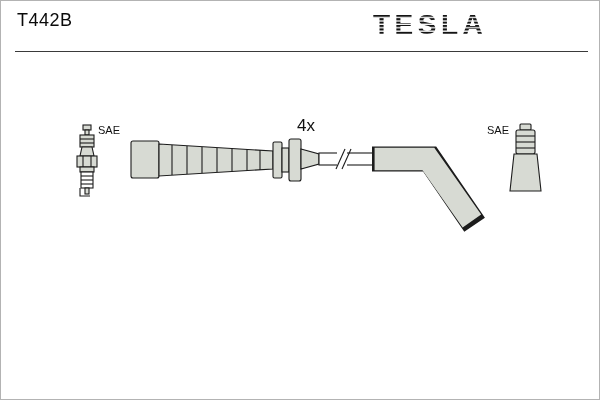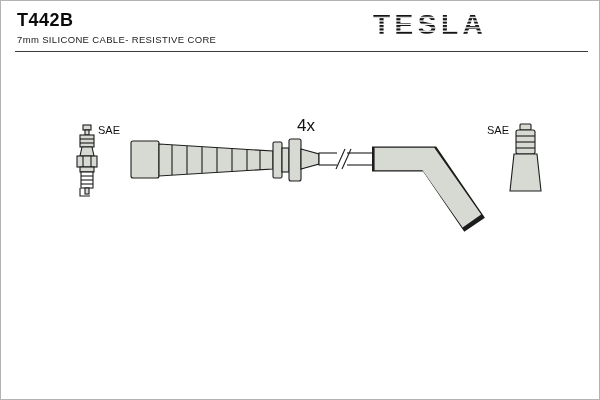--- a/index.html
+++ b/index.html
@@ -4,21 +4,21 @@
 <style>
   :root { --line:#1c1c1c; --boot:#d7dad3; --bg:#ffffff; }
   html,body { margin:0; padding:0; background:#eee; }
   .page {
     position:relative; width:600px; height:400px; box-sizing:border-box;
     background:var(--bg); border:1px solid #b3b3b3; overflow:hidden;
     font-family:"Liberation Sans", sans-serif; color:#111;
   }
   .part-number {
     position:absolute; left:16px; top:9px; margin:0;
-    font-size:18px; font-weight:bold; letter-spacing:0.5px; color:#0a0a0a;
+    font-size:18px; font-weight:normal; letter-spacing:0.5px; color:#0a0a0a;
   }
   .subtitle {
     position:absolute; left:16px; top:33px;
     font-size:9.5px; letter-spacing:0.35px; color:#1a1a1a;
   }
   .brand { position:absolute; left:372px; top:7px; width:130px; height:34px; }
   .rule {
     position:absolute; left:14px; top:50px; width:573px; height:1px;
     background:#3a3a3a;
   }
@@ -28,21 +28,20 @@
   .ln { fill:none; stroke:var(--line); stroke-width:1.1; }
   .lbl { font-family:"Liberation Sans", sans-serif; font-size:11px; fill:#111; }
   .qty { font-family:"Liberation Sans", sans-serif; font-size:17px; fill:#111; }
 </style>
 </head>
 <body>
 
 <div class="page">
 
   <h1 class="part-number">T442B</h1>
-  <div class="subtitle">7mm SILICONE CABLE- RESISTIVE CORE</div>
 
   <svg class="brand" viewBox="0 0 130 34" width="130" height="34">
     <defs>
       <pattern id="tesla-stripes" patternUnits="userSpaceOnUse" width="4" height="3.4">
         <rect x="0" y="0" width="4" height="2.1" fill="#141414"></rect>
       </pattern>
     </defs>
     <text x="0" y="26" font-family="Liberation Sans, sans-serif" font-weight="bold" font-size="28" letter-spacing="4.5" fill="url(#tesla-stripes)">TESLA</text>
   </svg>
 

